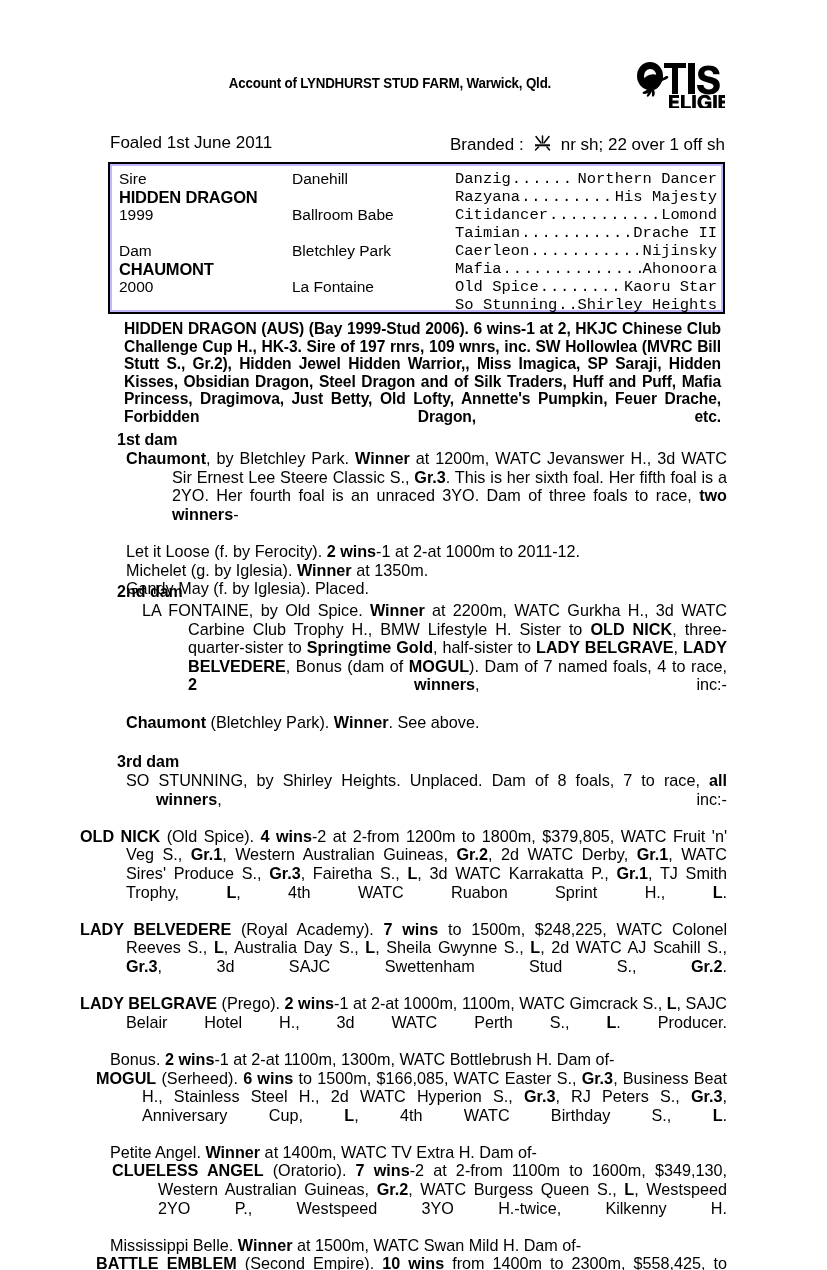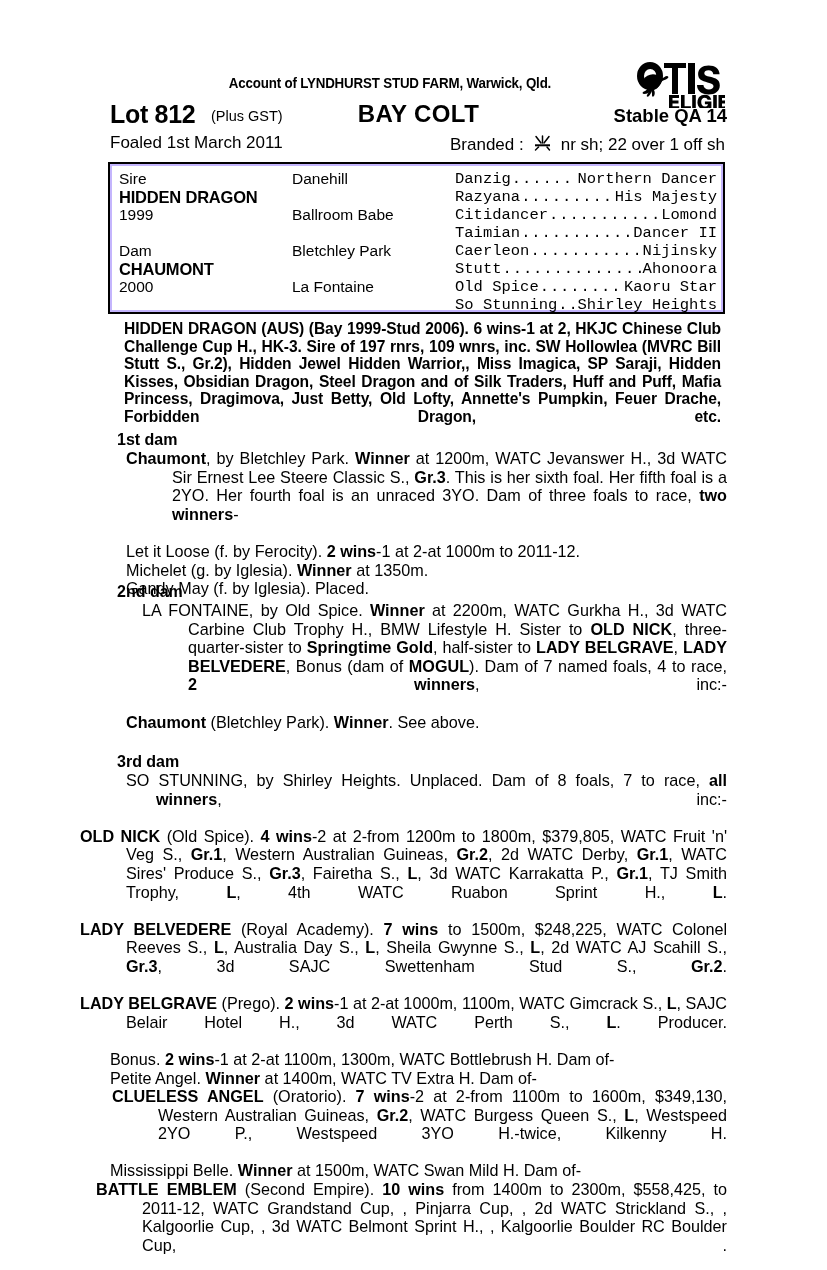--- a/index.html
+++ b/index.html
@@ -224,29 +224,23 @@
           <path d="M46 33 h3.6 v11.2 h6.3 v3 H46 z"></path>
           <path d="M57.2 33 h3.6 v14.2 h-3.6 z"></path>
           <path d="M62.5 40.1 c0-4.4 2.9-7.4 7.2-7.4 c3.5 0 6 1.9 6.6 5 h-3.7 c-0.4-1.3-1.5-2-2.9-2 c-2.2 0-3.5 1.7-3.5 4.4 c0 2.8 1.4 4.5 3.7 4.5 c1.7 0 2.9-0.9 3.1-2.4 h-3.1 v-2.7 h6.5 v7.7 h-2.6 l-0.3-1.7 c-1 1.3-2.5 2-4.3 2 c-4 0-6.8-3-6.8-7.4 z"></path>
           <path d="M78.2 33 h3.6 v14.2 h-3.6 z"></path>
           <path d="M83.5 33 h6.2 c2.8 0 4.4 1.3 4.4 3.5 c0 1.5-0.8 2.5-2.2 3 c1.7 0.4 2.7 1.6 2.7 3.4 c0 2.6-1.8 4.3-4.9 4.3 h-6.2 z m3.5 5.5 h2.1 c1 0 1.6-0.5 1.6-1.3 c0-0.8-0.6-1.3-1.6-1.3 h-2.1 z m0 5.9 h2.3 c1.2 0 1.8-0.5 1.8-1.5 c0-0.9-0.7-1.5-1.8-1.5 h-2.3 z"></path>
         </g>
       </g>
     </svg>
   </div>
 
-  <div class="hdr-row1">
-    <span class="lot">Lot 812</span>
-    <span class="gst">(Plus GST)</span>
-    <span class="colour-sex">BAY COLT</span>
-    <span class="stable">Stable QA 14</span>
-  </div>
 
   <div class="hdr-row2">
-    <span class="foaled">Foaled 1st March 2011</span>
+    <span class="foaled">Foaled 1st June 2011</span>
     <span class="branded">
       <span>Branded :</span>
       <span class="brand-glyph">
         <svg width="19" height="17" viewBox="0 0 19 17" xmlns="http://www.w3.org/2000/svg">
           <g stroke="#000" stroke-width="1.5" fill="none" stroke-linecap="round">
             <path d="M3 1.5 L8 8"></path>
             <path d="M9.5 1 L9.5 8"></path>
             <path d="M16 1.5 L11 8"></path>
             <path d="M5.5 12 L2.5 15"></path>
             <path d="M14 12 L16.5 15"></path>
@@ -292,29 +286,29 @@
           <span class="r">His Majesty</span>
         </div>
         <div class="gp">
           <span class="l">Citidancer</span>
           <span class="dots">.............................................................</span>
           <span class="r">Lomond</span>
         </div>
         <div class="gp">
           <span class="l">Taimian</span>
           <span class="dots">.............................................................</span>
-          <span class="r">Dancer II</span>
+          <span class="r">Drache II</span>
         </div>
         <div class="gp">
           <span class="l">Caerleon</span>
           <span class="dots">.............................................................</span>
           <span class="r">Nijinsky</span>
         </div>
         <div class="gp">
-          <span class="l">Stutt</span>
+          <span class="l">Mafia</span>
           <span class="dots">.............................................................</span>
           <span class="r">Ahonoora</span>
         </div>
         <div class="gp">
           <span class="l">Old Spice</span>
           <span class="dots">.............................................................</span>
           <span class="r">Kaoru Star</span>
         </div>
         <div class="gp">
           <span class="l">So Stunning</span>
@@ -349,19 +343,20 @@
     <div class="p nj ind1"><b>Chaumont</b> (Bletchley Park). <b>Winner</b>. See above.</div>
   </div>
 
   <div class="sec-title" style="top:753px;">3rd dam</div>
   <div class="sec-body" style="top:771px;">
     <div class="p h1">SO STUNNING, by Shirley Heights. Unplaced. Dam of 8 foals, 7 to race, <b>all winners</b>, inc:-</div>
     <div class="p h2 ind1"><b>OLD NICK</b> (Old Spice). <b>4 wins</b>-2 at 2-from 1200m to 1800m, $379,805, WATC Fruit 'n' Veg S., <b>Gr.1</b>, Western Australian Guineas, <b>Gr.2</b>, 2d WATC Derby, <b>Gr.1</b>, WATC Sires' Produce S., <b>Gr.3</b>, Fairetha S., <b>L</b>, 3d WATC Karrakatta P., <b>Gr.1</b>, TJ Smith Trophy, <b>L</b>, 4th WATC Ruabon Sprint H., <b>L</b>.</div>
     <div class="p h2 ind1"><b>LADY BELVEDERE</b> (Royal Academy). <b>7 wins</b> to 1500m, $248,225, WATC Colonel Reeves S., <b>L</b>, Australia Day S., <b>L</b>, Sheila Gwynne S., <b>L</b>, 2d WATC AJ Scahill S., <b>Gr.3</b>, 3d SAJC Swettenham Stud S., <b>Gr.2</b>.</div>
     <div class="p h2 ind1"><b>LADY BELGRAVE</b> (Prego). <b>2 wins</b>-1 at 2-at 1000m, 1100m, WATC Gimcrack S., <b>L</b>, SAJC Belair Hotel H., 3d WATC Perth S., <b>L</b>. Producer.</div>
     <div class="p nj h0">Bonus. <b>2 wins</b>-1 at 2-at 1100m, 1300m, WATC Bottlebrush H. Dam of-</div>
+    <div class="p h2 ind2"><b>MOGUL</b> (Serheed). <b>6 wins</b> to 1500m, $166,085, WATC Easter S., <b>Gr.3</b>, Business Beat H., Stainless Steel H., 2d WATC Hyperion S., <b>Gr.3</b>, RJ Peters S., <b>Gr.3</b>, Anniversary Cup, <b>L</b>, 4th WATC Birthday S., <b>L</b>.</div>
     <div class="p nj h0">Petite Angel. <b>Winner</b> at 1400m, WATC TV Extra H. Dam of-</div>
     <div class="p h2 ind3"><b>CLUELESS ANGEL</b> (Oratorio). <b>7 wins</b>-2 at 2-from 1100m to 1600m, $349,130, Western Australian Guineas, <b>Gr.2</b>, WATC Burgess Queen S., <b>L</b>, Westspeed 2YO P., Westspeed 3YO H.-twice, Kilkenny H.</div>
     <div class="p nj h0">Mississippi Belle. <b>Winner</b> at 1500m, WATC Swan Mild H. Dam of-</div>
     <div class="p h2 ind2"><b>BATTLE EMBLEM</b> (Second Empire). <b>10 wins</b> from 1400m to 2300m, $558,425, to 2011-12, WATC Grandstand Cup, , Pinjarra Cup, , 2d WATC Strickland S., , Kalgoorlie Cup, , 3d WATC Belmont Sprint H., , Kalgoorlie Boulder RC Boulder Cup, .</div>
   </div>
 
 </div>
 
 </body></html>

